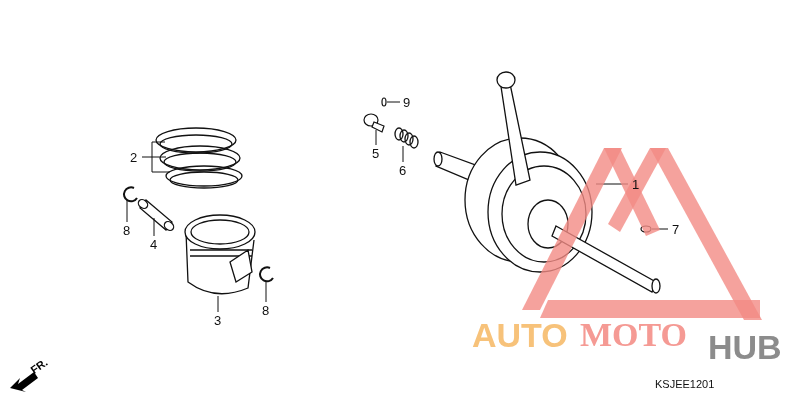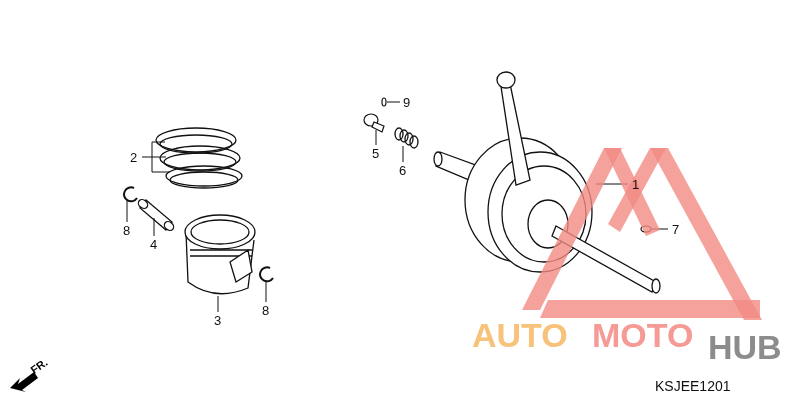--- a/index.html
+++ b/index.html
@@ -1,20 +1,20 @@
 <!DOCTYPE html>
 <html><head>
 <meta charset="utf-8">
 <style>
   html, body { margin: 0; padding: 0; background: #ffffff; }
   body { width: 800px; height: 400px; position: relative; overflow: hidden; font-family: "Liberation Sans", sans-serif; }
   .canvas { position: absolute; left: 0; top: 0; width: 800px; height: 400px; }
   .callout { position: absolute; font-family: "Liberation Sans", sans-serif; font-size: 13px; color: #111; line-height: 1; }
   .wm { position: absolute; top: 318px; font-family: "Liberation Sans", sans-serif; font-weight: bold; font-size: 34px; letter-spacing: 0px; line-height: 1; }
-  .code { position: absolute; left: 655px; top: 378px; font-size: 14px; color: #111; font-family: "Liberation Sans", sans-serif; }
+  .code { position: absolute; left: 655px; top: 378px; font-size: 11px; color: #111; font-family: "Liberation Sans", sans-serif; }
   .fr { position: absolute; left: 30px; top: 360px; font-weight: bold; font-size: 11px; transform: rotate(-35deg); color:#000; }
 </style>
 </head>
 <body>
 
 <svg class="canvas" viewBox="0 0 800 400" xmlns="http://www.w3.org/2000/svg">
 
   <g fill="none" stroke="#111" stroke-width="1.3">
     <ellipse cx="196" cy="140" rx="40" ry="12"></ellipse>
     <ellipse cx="196" cy="144" rx="36" ry="9"></ellipse>
@@ -104,16 +104,16 @@
 <span class="callout" style="left:262px;top:304px;">8</span>
 <span class="callout" style="left:403px;top:96px;">9</span>
 <span class="callout" style="left:372px;top:147px;">5</span>
 <span class="callout" style="left:399px;top:164px;">6</span>
 <span class="callout" style="left:632px;top:178px;">1</span>
 <span class="callout" style="left:672px;top:223px;">7</span>
 
 <span class="fr">FR.</span>
 
 <span class="wm" style="left:472px;color:#f7c27a;">AUTO</span>
-<span class="wm" style="left:592px;color:#f59a94;">MOTO</span>
+<span class="wm" style="left:580px;color:#f59a94;font-family:Liberation Serif, serif;">MOTO</span>
 <span class="wm" style="left:708px;color:#8c8c8c;margin-top:12px;">HUB</span>
 
 <span class="code">KSJEE1201</span>
 
 </body></html>

